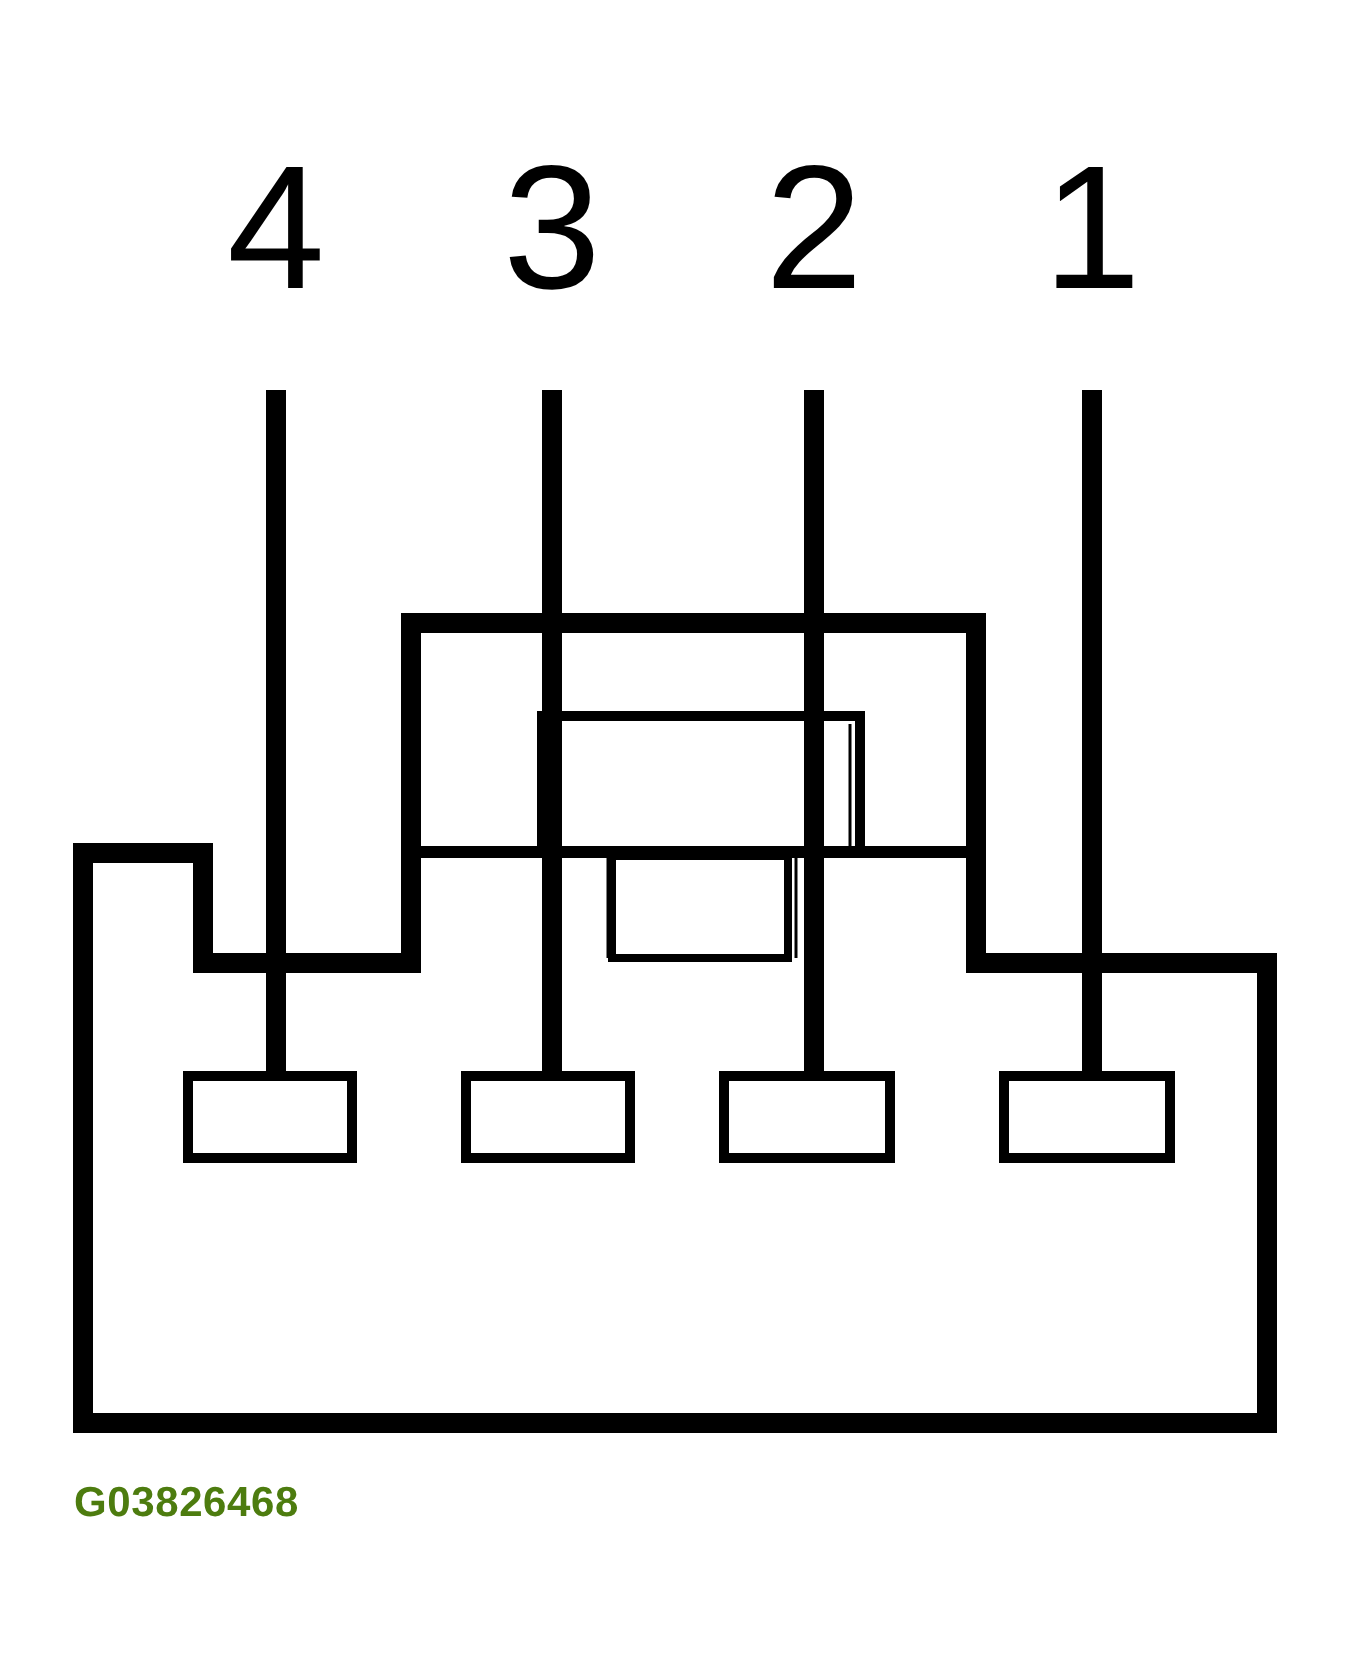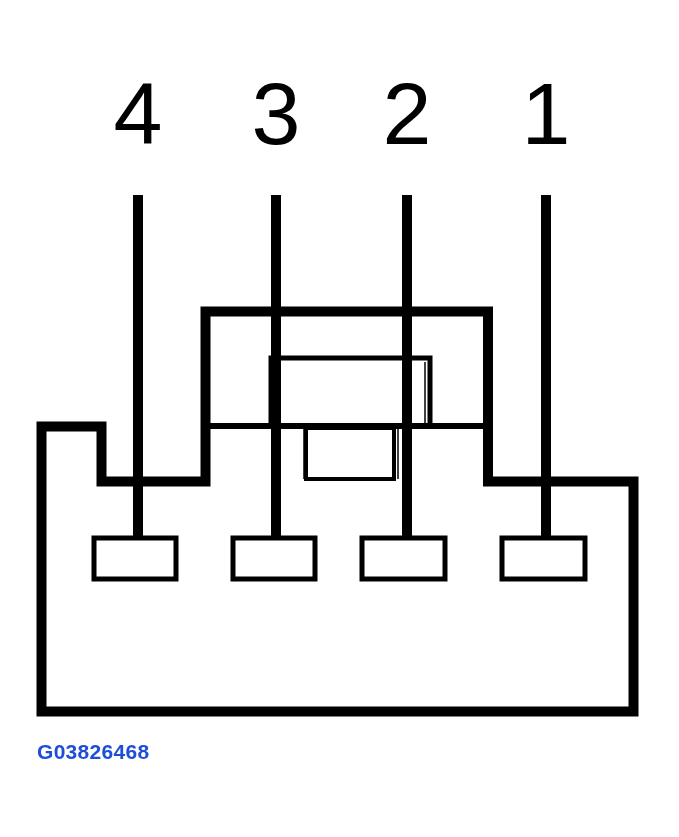--- a/index.html
+++ b/index.html
@@ -6,21 +6,21 @@
     body { width: 679px; height: 837px; position: relative; overflow: hidden; }
     svg.diagram { position: absolute; left: 0; top: 0; width: 679px; height: 837px; }
     .pin-number {
       position: absolute; top: 70px; width: 60px; text-align: center;
       font-family: "Liberation Sans", sans-serif; font-size: 88px; line-height: 88px;
       color: #000000; font-weight: normal;
     }
     .figure-id {
       position: absolute; left: 37px; top: 740px;
       font-family: "Liberation Sans", sans-serif; font-size: 21px; font-weight: bold;
-      color: #1d4ed8; letter-spacing: 0.3px;
+      color: #4d7c0f; letter-spacing: 0.3px;
     }
   </style>
 </head>
 <body>
 
 <div class="pin-number" style="left:108px;">4</div>
 <div class="pin-number" style="left:246px;">3</div>
 <div class="pin-number" style="left:377px;">2</div>
 <div class="pin-number" style="left:516px;">1</div>
 

